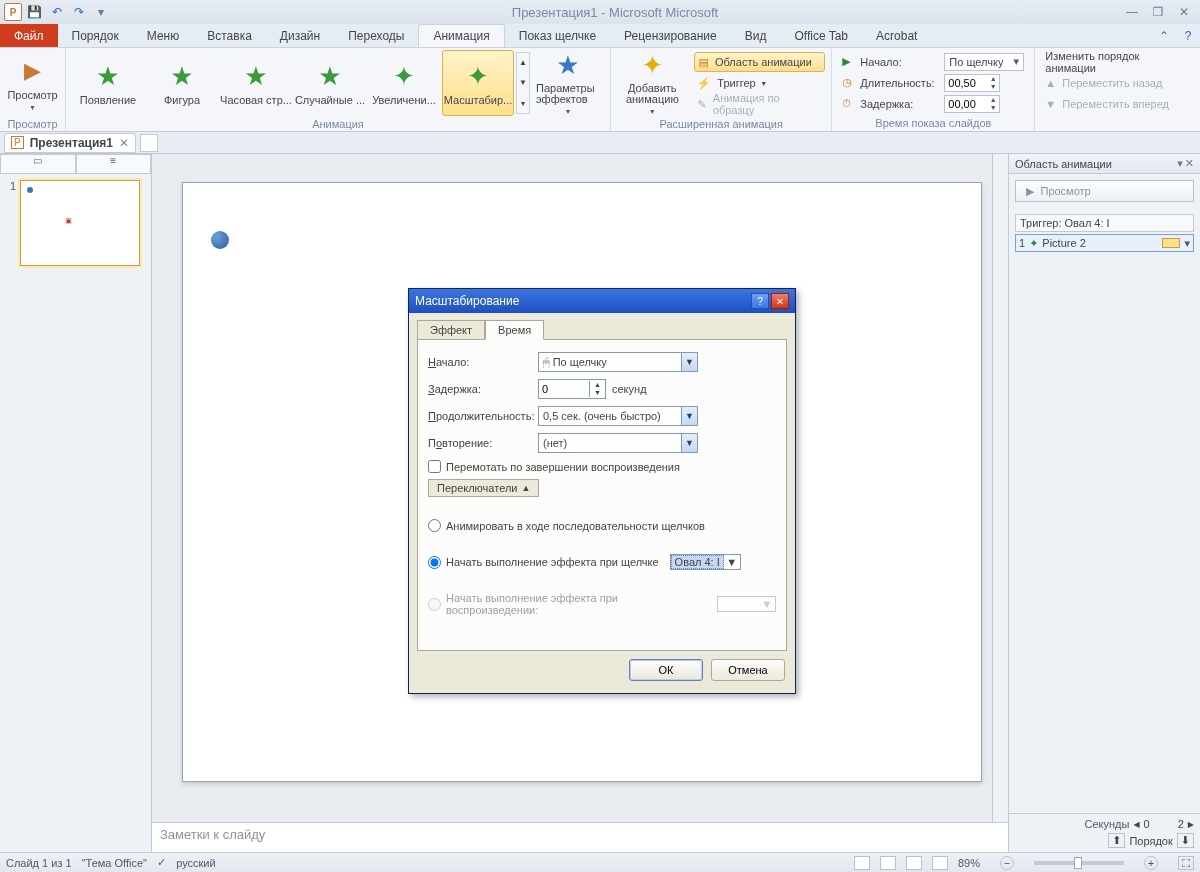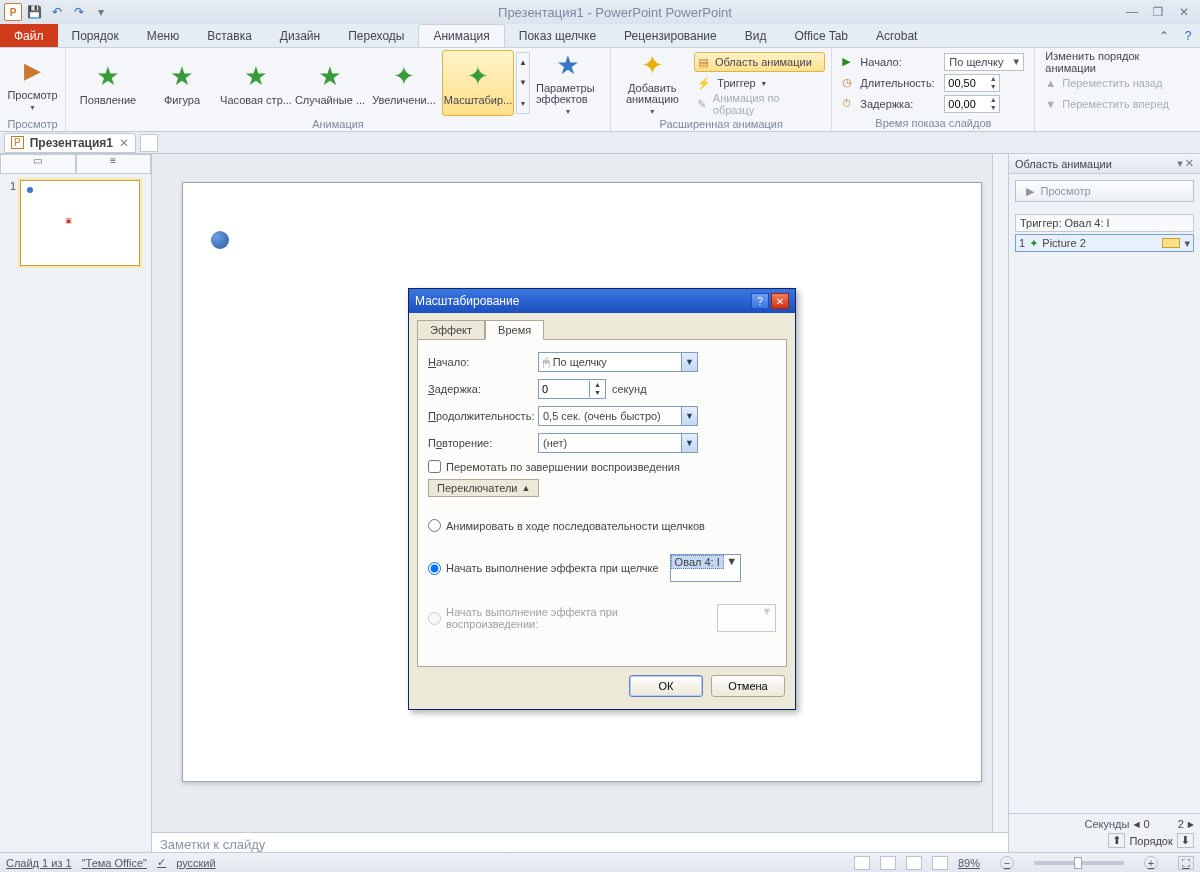--- a/index.html
+++ b/index.html
@@ -57,38 +57,38 @@
 .thumb .n { font-size: 11px; color: #556; }
 .thumb .slide { width: 120px; height: 86px; background: #fff; border: 1px solid #c0a050; box-shadow: 0 0 0 2px #ffe9a8; position: relative; }
 .thumb .slide::after { content: ""; position: absolute; top: 6px; left: 6px; width: 6px; height: 6px; background: #3a78c7; border-radius: 50%; }
 .thumb .logo { position: absolute; top: 36px; left: 44px; font-size: 7px; color: #c33; }
 
 .stage { flex: 1; background: #e8ebef; position: relative; display: flex; flex-direction: column; }
 .canvaswrap { flex: 1; position: relative; overflow: hidden; }
 .slidecanvas { position: absolute; left: 30px; top: 28px; width: 800px; height: 600px; background: #fff; border: 1px solid #9aa4b2; box-shadow: 0 2px 4px rgba(0,0,0,.15); }
 .slidecanvas .bubble { position: absolute; top: 48px; left: 28px; width: 18px; height: 18px; border-radius: 50%; background: radial-gradient(circle at 30% 30%, #6aa0e0, #2a5aa0); }
 .canvaswrap .sbv { position: absolute; right: 0; top: 0; bottom: 0; width: 16px; background: #eef1f5; border-left: 1px solid #c2cad6; }
-.notes { height: 20px; background: #fff; border-top: 1px solid #c2cad6; padding: 4px 8px; color: #8a94a3; font-size: 13px; }
+.notes { height: 30px; background: #fff; border-top: 1px solid #c2cad6; padding: 4px 8px; color: #8a94a3; font-size: 13px; }
 
 
 .apane { width: 192px; background: #eef1f5; border-left: 1px solid #c2cad6; display: flex; flex-direction: column; }
 .apane .ahdr { height: 20px; background: linear-gradient(#f1f4f8,#e2e7ef); border-bottom: 1px solid #c2cad6; display: flex; align-items: center; padding: 0 6px; font-size: 11px; color: #445; }
 .apane .ahdr .close { margin-left: auto; display: flex; gap: 2px; color: #6a7a90; }
 .apane .abody { flex: 1; padding: 6px; }
 .apane .playbtn { border: 1px solid #b8c1ce; background: linear-gradient(#fdfdfd,#eceff4); height: 22px; display: flex; align-items: center; gap: 6px; padding: 0 10px; color: #8a94a3; font-size: 11px; }
 .apane .trig { margin-top: 12px; background: #f7f9fb; border: 1px solid #c2cad6; font-size: 11px; padding: 2px 4px; }
 .apane .animrow { margin-top: 2px; height: 18px; border: 1px solid #7aa0d8; background: #e8f0fb; display: flex; align-items: center; font-size: 11px; padding: 0 3px; gap: 4px; }
 .apane .animrow .bar { margin-left: auto; width: 18px; height: 10px; background: #ffe08a; border: 1px solid #c7a030; }
 .apane .animrow .dd { color: #556; }
 .apane .afoot { border-top: 1px solid #c2cad6; padding: 4px 6px; display: flex; flex-direction: column; gap: 3px; font-size: 11px; }
 .apane .secrow { display: flex; align-items: center; gap: 4px; }
 .apane .secrow .lab { flex: 1; text-align: right; color: #556; }
 
 
-.status { position: absolute; bottom: 0; left: 0; right: 0; height: 20px; background: linear-gradient(#eef1f5,#e2e7ef); border-top: 1px solid #c2cad6; display: flex; align-items: center; padding: 0 6px; font-size: 11px; color: #556; gap: 10px; text-decoration: underline; }
+.status { position: absolute; bottom: 0; left: 0; right: 0; height: 20px; background: linear-gradient(#eef1f5,#e2e7ef); border-top: 1px solid #c2cad6; display: flex; align-items: center; padding: 0 6px; font-size: 11px; color: #556; gap: 10px; }
 .status .spacer { flex: 1; }
 .status .vb { width: 16px; height: 14px; border: 1px solid #b8c1ce; background: #fff; }
 .status .zoom { display: flex; align-items: center; gap: 20px; }
 .status .slider { width: 90px; height: 4px; background: #c2cad6; position: relative; }
 .status .slider .knob { position: absolute; left: 40px; top: -4px; width: 8px; height: 12px; background: #fff; border: 1px solid #9aa4b2; }
 
 
 .dialog { position: absolute; left: 408px; top: 288px; width: 388px; background: #ece9d8; border: 1px solid #0a246a; box-shadow: 3px 3px 6px rgba(0,0,0,.3); }
 .dialog .dtitle { height: 24px; background: linear-gradient(#3b77e0,#1d4fc0); color: #fff; display: flex; align-items: center; padding: 0 6px; font-size: 12px; }
 .dialog .dtitle .btns { margin-left: auto; display: flex; gap: 2px; }
@@ -104,40 +104,40 @@
 .dialog .combo { display: flex; align-items: center; height: 20px; border: 1px solid #7f9db9; background: #fff; padding-left: 4px; font-size: 11px; }
 .dialog .combo .dd { margin-left: auto; width: 16px; height: 18px; background: linear-gradient(#e6eefb,#c5d7f3); border-left: 1px solid #7f9db9; text-align: center; color: #4a6; font-size: 9px; line-height: 18px; }
 .dialog .combo .dd.blue { color: #246; }
 .dialog .spin { display: inline-flex; border: 1px solid #7f9db9; background: #fff; height: 20px; align-items: center; }
 .dialog .spin input { border: none; width: 50px; font-size: 11px; padding: 0 3px; outline: none; }
 .dialog .chk { display: flex; align-items: center; gap: 5px; font-size: 11px; margin-bottom: 6px; }
 .dialog .chk input { width: 13px; height: 13px; }
 .dialog .togglebtn { display: inline-flex; align-items: center; gap: 4px; border: 1px solid #aca899; background: #ece9d8; padding: 2px 8px; font-size: 11px; cursor: pointer; }
 .dialog .radio { display: flex; align-items: center; gap: 5px; font-size: 11px; margin: 22px 0; }
 .dialog .radio.dis { color: #a0a0a0; }
-.dialog .radio .trgcombo { margin-left: 6px; border: 1px solid #7f9db9; background: #fff; display: inline-flex; align-items: flex-start; height: 28px; font-size: 11px; }
+.dialog .radio .trgcombo { margin-left: 6px; border: 1px solid #7f9db9; background: #fff; display: inline-flex; align-items: center; height: 16px; font-size: 11px; }
 .dialog .radio .trgcombo .sel { background: #c5d7f3; border: 1px dotted #6080c0; padding: 0 3px; }
 .dialog .dfoot { display: flex; justify-content: flex-end; gap: 8px; padding: 0 10px 12px; }
 .dialog .dbtn { min-width: 74px; height: 22px; border: 1px solid #aca899; background: linear-gradient(#fdfdfd,#ece9d8); font-size: 11px; cursor: pointer; border-radius: 3px; }
 .dialog .dbtn.primary { border: 1px solid #6080c0; box-shadow: 0 0 0 1px #b5cdf5 inset; }
 
 u.ak { text-decoration: underline; }
 </style>
 </head>
 <body>
 
 <div class="titlebar">
   <div class="qat">
     <div class="qbtn app">P</div>
     <div class="qbtn" style="color:#2a6ac0">💾</div>
     <div class="qbtn" style="color:#2a6ac0">↶</div>
     <div class="qbtn" style="color:#2a6ac0">↷</div>
     <div class="qbtn" style="color:#6a7a90">▾</div>
   </div>
-  <div class="title">Презентация1 - PowerPoint PowerPoint</div>
+  <div class="title">Презентация1 - Microsoft Microsoft</div>
   <div class="winctrls">
     <div class="wc">―</div>
     <div class="wc">❐</div>
     <div class="wc">✕</div>
   </div>
 </div>
 
 <div class="tabsrow">
   <div class="tab file">Файл</div>
   <div class="tab">Порядок</div>

